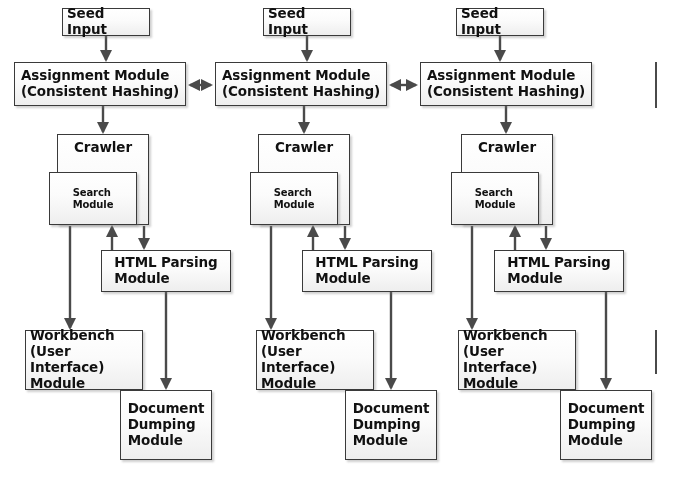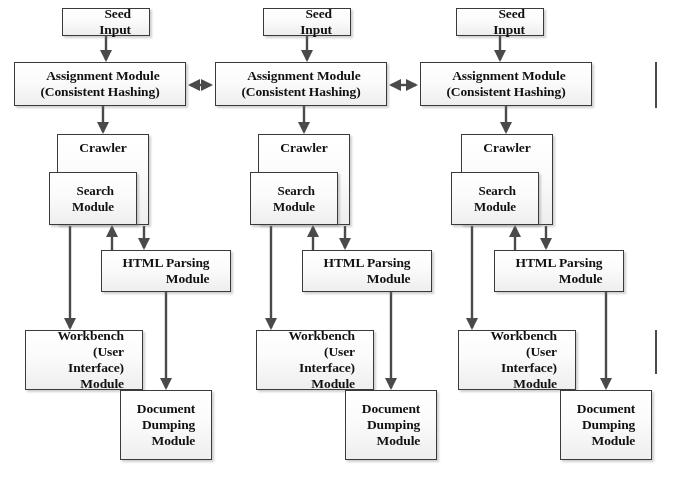--- a/index.html
+++ b/index.html
@@ -27,33 +27,32 @@
   }
   .node {
     position: absolute;
     box-sizing: border-box;
     border: 1.6px solid #3a3a3a;
     background: linear-gradient(to bottom, #ffffff 0%, #fbfbfb 45%, #eeeeee 100%);
     box-shadow: 2px 2px 2px rgba(120,120,120,0.35);
     display: flex;
     align-items: center;
     justify-content: center;
-    text-align: right;
+    text-align: left;
     color: #111111;
     font-weight: bold;
     font-size: 13.5px;
     line-height: 1.18;
     letter-spacing: -0.1px;
     white-space: pre-line;
-    padding: 0 18px;
+    padding: 0 4px;
     z-index: 5;
-    font-family: Liberation Serif, serif;
   }
   .node.small {
-    font-size: 13px;
+    font-size: 10px;
   }
   .edge-strip {
     position: absolute;
     background: #4a4a4a;
     width: 2px;
     z-index: 1;
   }
 </style>
 </head>
 <body>

